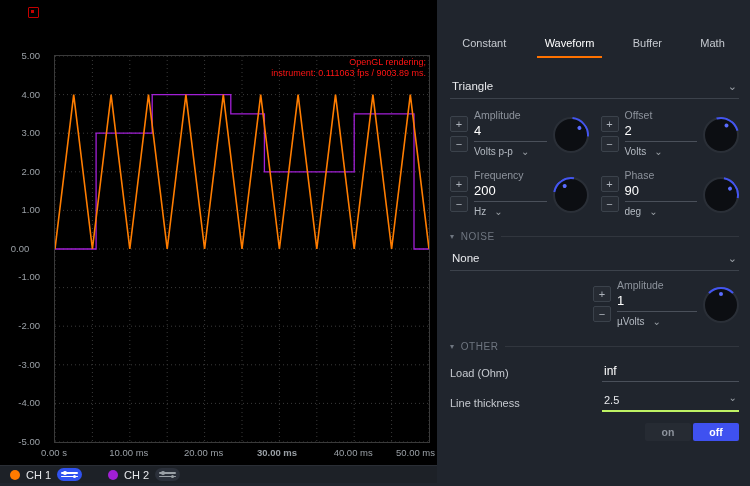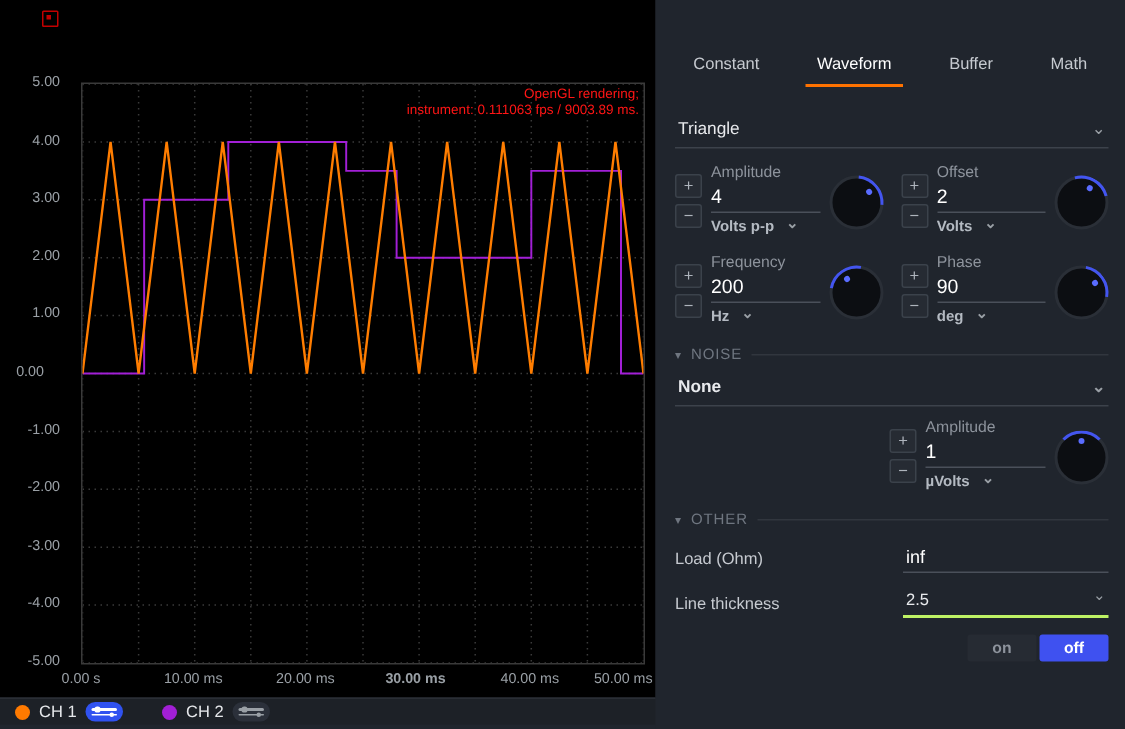--- a/index.html
+++ b/index.html
@@ -33,31 +33,31 @@
   
   .right-panel{position:absolute;left:437px;top:0;width:313px;height:486px;background:#20252d;}
   .tabs{display:flex;justify-content:space-around;margin-top:32px;padding:0 6px;}
   .tab{position:relative;font-size:11px;color:#c6cad0;padding:5px 2px 9px;cursor:default;}
   .tab.active{color:#ffffff;}
   .tab.active::after{content:'';position:absolute;left:-6px;right:-6px;bottom:0;height:2px;background:#ff7200;}
   .panel-body{padding:0 11px 0 13px;}
   .select-line{display:flex;justify-content:space-between;align-items:center;border-bottom:1px solid #3c424b;
                padding:4px 2px 6px;font-size:11.5px;color:#e8eaed;}
   .select-line .chev{color:#9aa0a6;font-size:11px;line-height:8px;}
-  .mt18{margin-top:18px;} .mt6{margin-top:6px;font-weight:bold;}
+  .mt18{margin-top:18px;} .mt6{margin-top:6px;}
 
   .param-grid{display:grid;grid-template-columns:1fr 1fr;column-gap:12px;row-gap:12px;margin-top:10px;}
   .param{display:flex;align-items:flex-start;gap:6px;}
   .stepper{display:flex;flex-direction:column;gap:4px;margin-top:7px;flex:none;}
   .step{width:18px;height:16px;background:#262b33;border:1px solid #3b424b;color:#aeb4bc;font-size:11px;
         line-height:13px;text-align:center;border-radius:2px;padding:0;cursor:pointer;}
   .field{flex:1;min-width:0;}
   .plabel{font-size:10.5px;color:#8d939c;}
   .pvalue{font-size:13px;color:#fff;border-bottom:1px solid #4a505a;padding:2px 0 3px;}
-  .punit{display:flex;align-items:flex-start;gap:8px;font-size:10px;color:#b4bac2;margin-top:4px;font-weight:bold;}
+  .punit{display:flex;align-items:center;gap:8px;font-size:10px;color:#b4bac2;margin-top:4px;}
   .punit .chev{color:#9aa0a6;font-size:10px;line-height:7px;}
   .knob{position:relative;width:32px;height:32px;border-radius:50%;background:#0c0e12;border:2px solid #2a2f37;margin-top:8px;flex:none;cursor:pointer;}
   .knob::before{content:'';position:absolute;inset:-2px;border-radius:50%;border:2px solid transparent;border-top-color:#4355f0;transform:rotate(var(--rot,0deg));}
   .knob .pt{position:absolute;inset:0;transform:rotate(var(--rot,0deg));}
   .knob .pt::before{content:'';position:absolute;top:3px;left:50%;width:4px;height:4px;margin-left:-2px;border-radius:50%;background:#5a6cff;}
 
   .section{display:flex;align-items:center;gap:6px;margin-top:14px;color:#6f7680;font-size:10px;letter-spacing:.6px;}
   .section .arrow{font-size:8px;}
   .section .line{flex:1;height:1px;background:#31363e;}
   .noise-amp{display:flex;justify-content:flex-end;margin-top:8px;}
@@ -115,21 +115,21 @@
       </div>
     </div>
 
     <div id="y-ticks">
         <div class="ytick" style="top: 55px;">5.00</div>
         <div class="ytick" style="top: 93.6px;">4.00</div>
         <div class="ytick" style="top: 132.2px;">3.00</div>
         <div class="ytick" style="top: 170.8px;">2.00</div>
         <div class="ytick" style="top: 209.4px;">1.00</div>
         <div class="ytick" style="top: 248px; text-align: center;">0.00</div>
-        <div class="ytick" style="top: 287px;">-1.00</div>
+        <div class="ytick" style="top: 276px;">-1.00</div>
         <div class="ytick" style="top: 325.2px;">-2.00</div>
         <div class="ytick" style="top: 363.8px;">-3.00</div>
         <div class="ytick" style="top: 402.4px;">-4.00</div>
         <div class="ytick" style="top: 441px;">-5.00</div>
       </div>
     <div id="x-ticks">
         <div class="xtick" style="left: 54px;">0.00 s</div>
         <div class="xtick" style="left: 128.8px;">10.00 ms</div>
         <div class="xtick" style="left: 203.6px;">20.00 ms</div>
         <div class="xtick" style="left: 277px; font-weight: bold;">30.00 ms</div>

